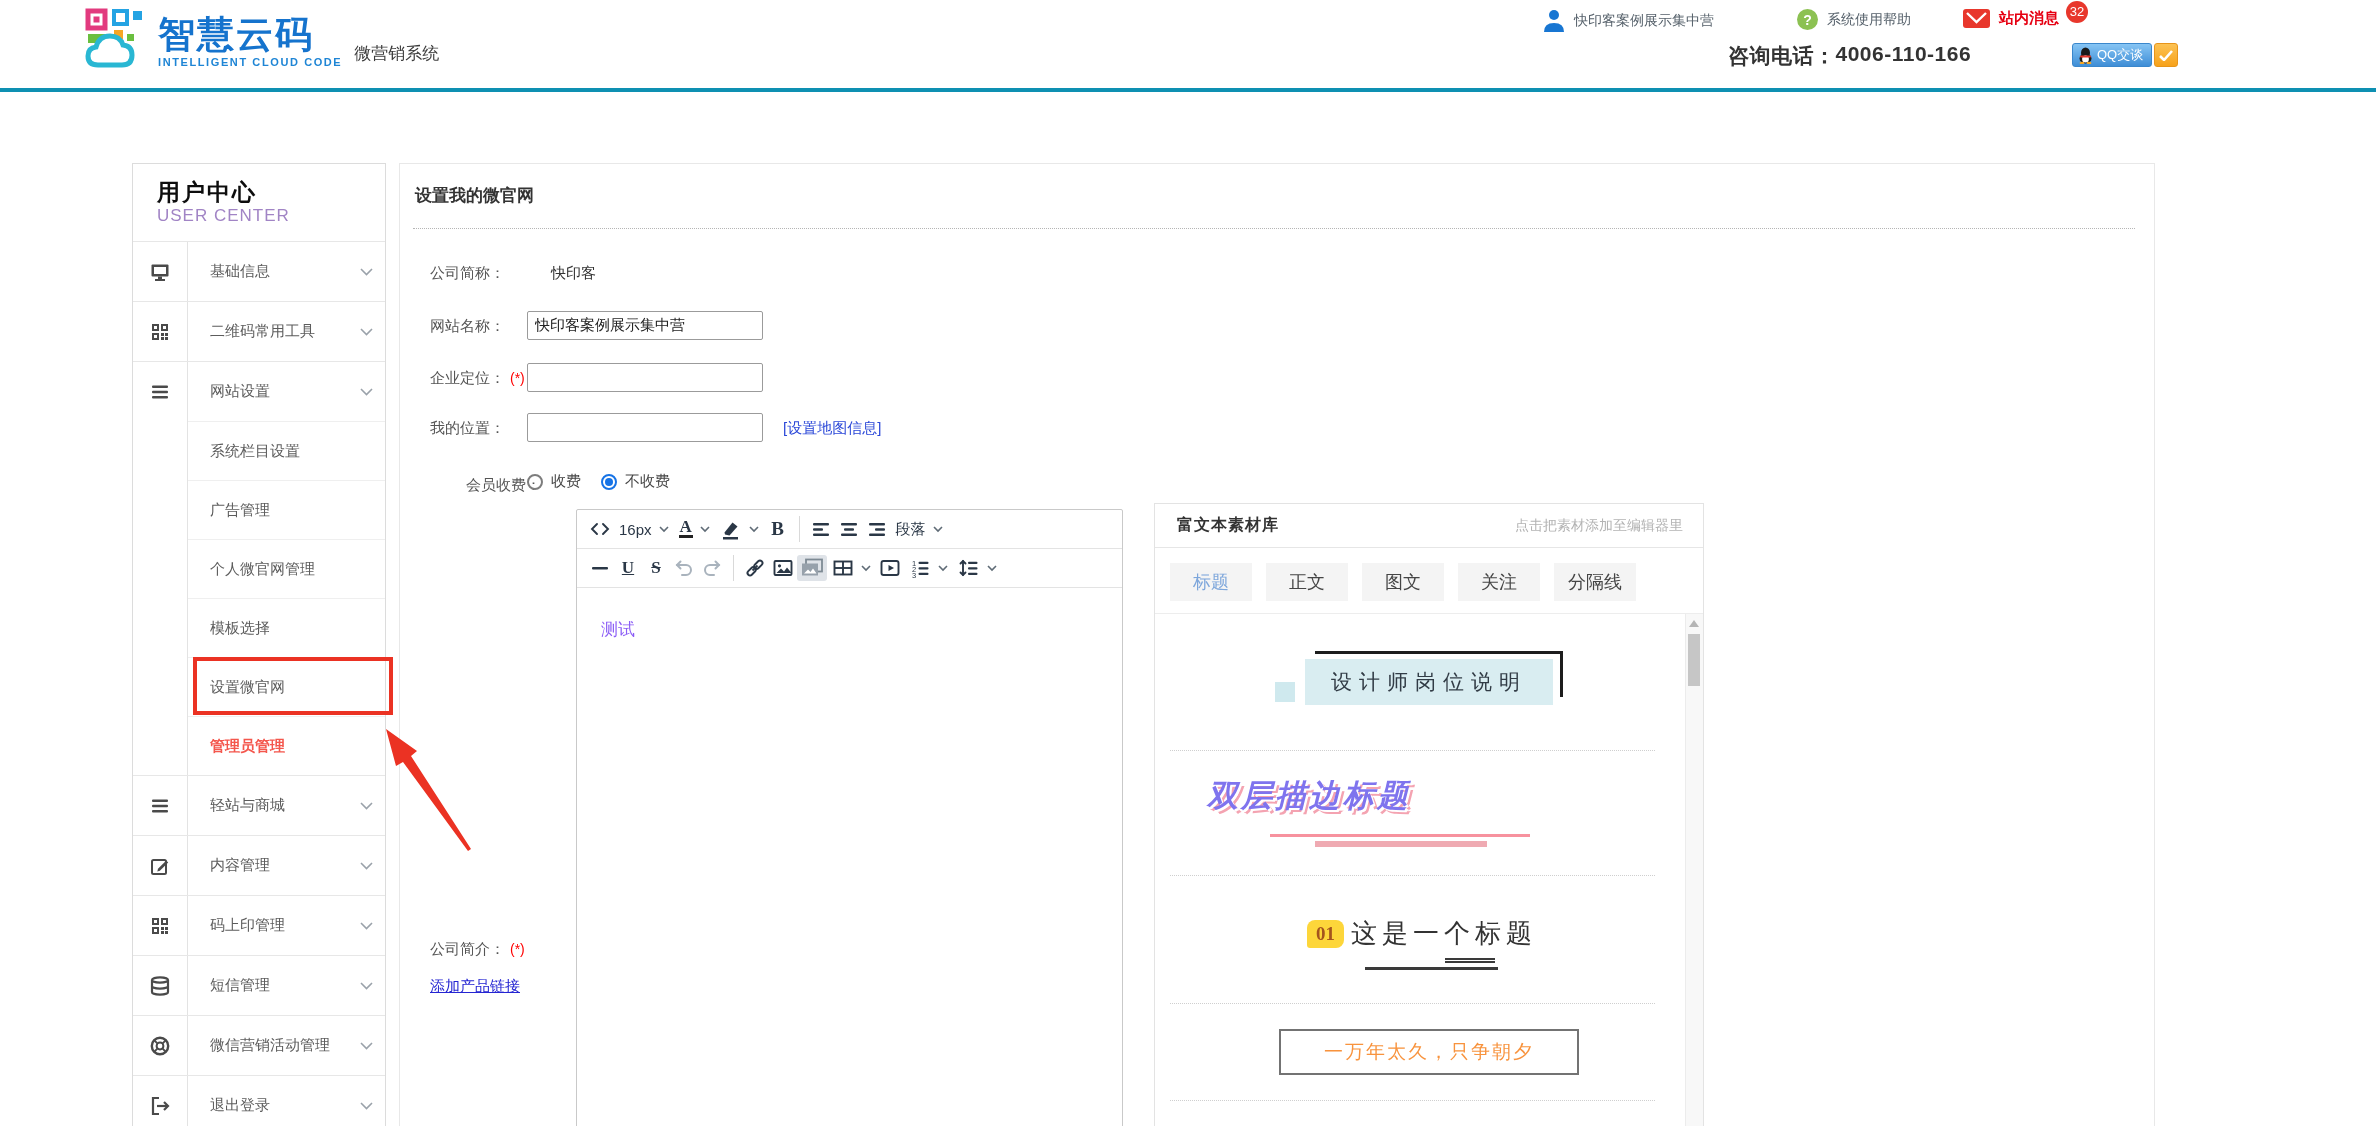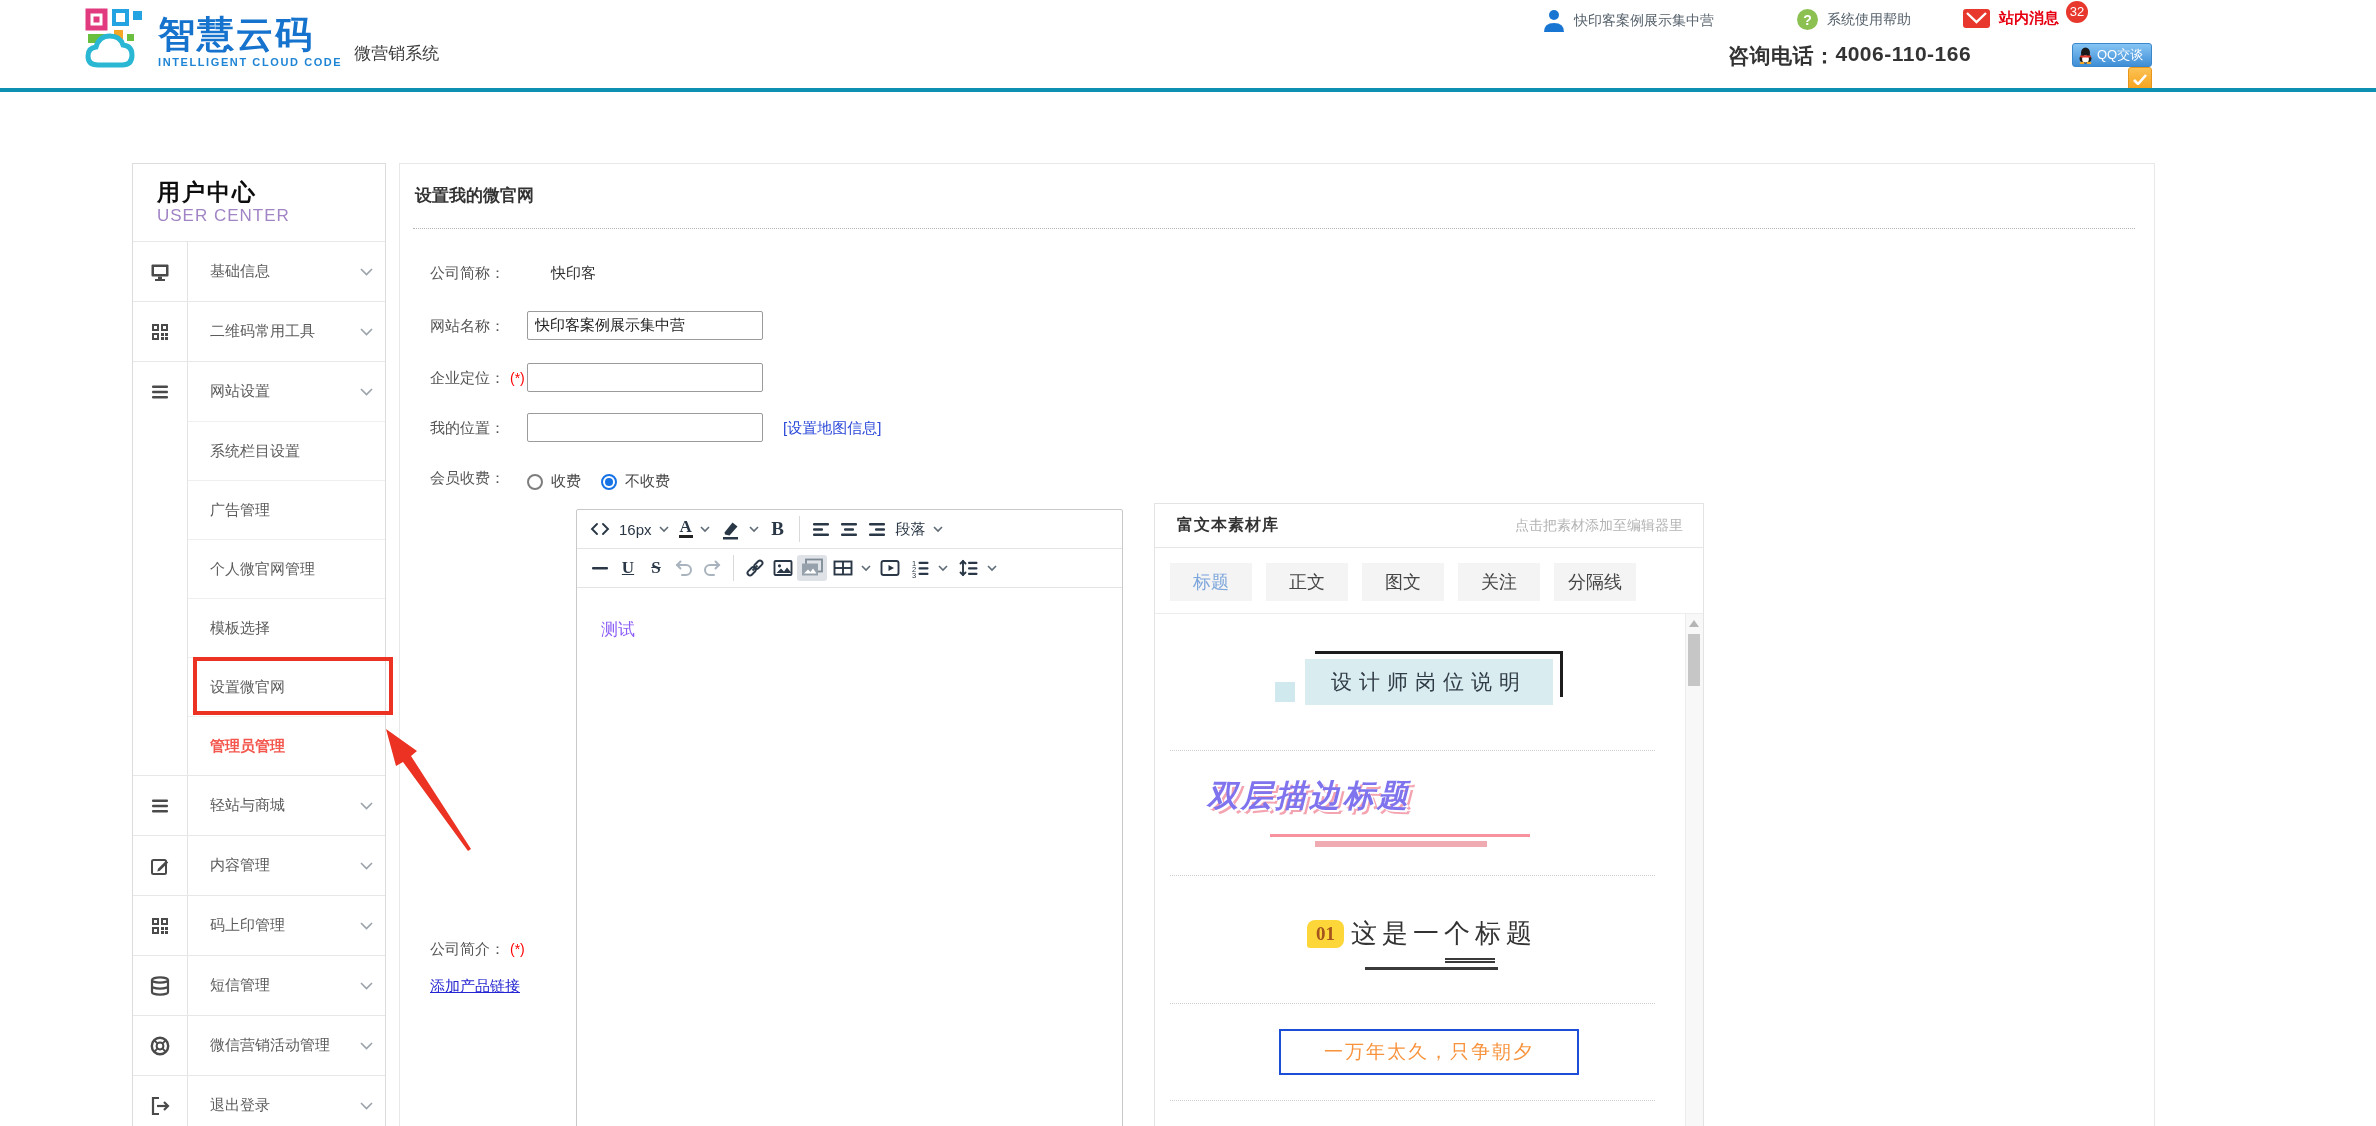--- a/index.html
+++ b/index.html
@@ -13,21 +13,21 @@
   .brand-block{margin-left:10px;display:flex;flex-direction:column;}
   .brand{font-size:37px;font-weight:bold;color:#1573cd;letter-spacing:2px;line-height:40px;}
   .brand-sub{font-size:11px;font-weight:bold;color:#1e85d5;letter-spacing:1.6px;margin-top:1px;}
   .sysname{font-size:17px;color:#3c3c3c;margin-left:12px;margin-bottom:3px;white-space:nowrap;}
   .hdr-item{position:absolute;display:flex;align-items:center;gap:9px;font-size:14px;color:#55606a;white-space:nowrap;}
   .help-badge{width:21px;height:21px;border-radius:50%;background:#8cc152;color:#fff;font-size:14px;font-weight:bold;display:flex;align-items:center;justify-content:center;}
   .mail-ic{width:27px;height:19px;background:#e8372c;border-radius:3px;display:flex;align-items:center;justify-content:center;}
   .msg-label{color:#e60012;font-weight:bold;font-size:15px;}
   .msg-count{width:22px;height:22px;border-radius:50%;background:#e8372c;color:#fff;font-size:13px;display:flex;align-items:center;justify-content:center;margin-top:-14px;margin-left:-2px;}
   .phone-line{position:absolute;left:1728px;top:42px;font-size:21px;font-weight:bold;color:#333;letter-spacing:0.5px;display:flex;}
-  .qq-wrap{position:absolute;left:2072px;top:43px;display:flex;align-items:flex-end;flex-direction:column;}
+  .qq-wrap{position:absolute;left:2072px;top:43px;display:flex;align-items:flex-start;}
   .qq-main{height:24px;background:linear-gradient(#86c5f4,#3f8ed6);border:1px solid #3a87cc;border-radius:3px;display:flex;align-items:center;gap:4px;padding:0 8px 0 5px;color:#fff;font-size:13px;box-sizing:border-box;}
   .qq-check{width:24px;height:24px;background:linear-gradient(#fcc254,#f7a21b);border:1px solid #e8951a;border-radius:3px;display:flex;align-items:center;justify-content:center;margin-left:2px;box-sizing:border-box;}
 
   
   .sidebar{position:absolute;left:132px;top:163px;width:254px;background:#fff;border:1px solid #dcdcdc;box-sizing:border-box;}
   .side-head{height:77px;display:flex;flex-direction:column;justify-content:center;padding-left:24px;}
   .side-title{font-size:23px;font-weight:bold;color:#0d0d0d;letter-spacing:2px;line-height:26px;}
   .side-sub{font-size:17px;color:#a184c5;letter-spacing:1px;line-height:21px;}
   .side-row{display:flex;height:59px;}
   .side-row.top{border-top:1px solid #e7e7e7;}
@@ -89,21 +89,21 @@
   .s-outline{height:124px;}
   .s-outline .ol-txt{position:absolute;left:52px;top:24px;font-family:"Liberation Serif",serif;font-size:31px;font-weight:bold;font-style:italic;color:#7f74ee;letter-spacing:3px;text-shadow:2px 2px 0 #ffffff,4px 4px 0 #f4a3b1;}
   .s-outline .l1{position:absolute;left:115px;top:83px;width:260px;height:3px;background:#f7929e;}
   .s-outline .l2{position:absolute;left:160px;top:90px;width:172px;height:6px;background:#efaab2;}
   .s-num{height:127px;}
   .s-num .nbadge{position:absolute;left:152px;top:44px;background:#fdd63a;border-radius:8px 8px 8px 3px;padding:3px 9px;font-family:"Liberation Serif",serif;font-size:19px;font-weight:bold;color:#a4531d;}
   .s-num .ntxt{position:absolute;left:196px;top:40px;font-family:"Liberation Serif",serif;font-size:26px;color:#333;letter-spacing:5px;}
   .s-num .ls{position:absolute;left:290px;top:82px;width:50px;height:5px;border-top:2px solid #3a3a3a;border-bottom:2px solid #3a3a3a;box-sizing:border-box;}
   .s-num .ll{position:absolute;left:210px;top:91px;width:133px;height:3px;background:#3a3a3a;}
   .s-slogan-wrap{height:96px;display:flex;align-items:center;justify-content:center;}
-  .s-slogan{border:2px solid #1d4ed8;color:#f8933d;font-size:19px;font-family:"Liberation Serif",serif;letter-spacing:2px;padding:8px 43px;}
+  .s-slogan{border:2px solid #737373;color:#f8933d;font-size:19px;font-family:"Liberation Serif",serif;letter-spacing:2px;padding:8px 43px;}
 
   
   .hl-rect{position:absolute;left:193px;top:657px;width:200px;height:58px;border:4px solid #eb3223;box-sizing:border-box;z-index:20;}
   .arrow-svg{position:absolute;left:0;top:0;z-index:21;pointer-events:none;}
 
   svg{display:block;}
 </style>
 </head>
 <body>
 
@@ -409,21 +409,21 @@
     <span class="flabel" style="top:153px;"><span>网站名称：</span></span>
     <input class="finput" style="top: 147px;" value="快印客案例展示集中营">
 
     <span class="flabel" style="top:205px;"><span>企业定位：</span><span class="req">(*)</span></span>
     <input class="finput" style="top: 199px;">
 
     <span class="flabel" style="top:255px;"><span>我的位置：</span></span>
     <input class="finput" style="top: 249px;">
     <a class="maplink" href="#">[设置地图信息]</a>
 
-    <span class="flabel" style="top:305px;"><span>会员收费：</span></span>
+    <span class="flabel" style="top:312px;margin-left:36px;"><span>会员收费：</span></span>
     <div class="radio-group">
       <span class="rdo"></span>
       <span class="rlabel">收费</span>
       <span class="rdo on"></span>
       <span class="rlabel">不收费</span>
     </div>
 
     <span class="flabel intro-label"><span>公司简介：</span><span class="req">(*)</span></span>
     <a class="addlink">添加产品链接</a>
 

